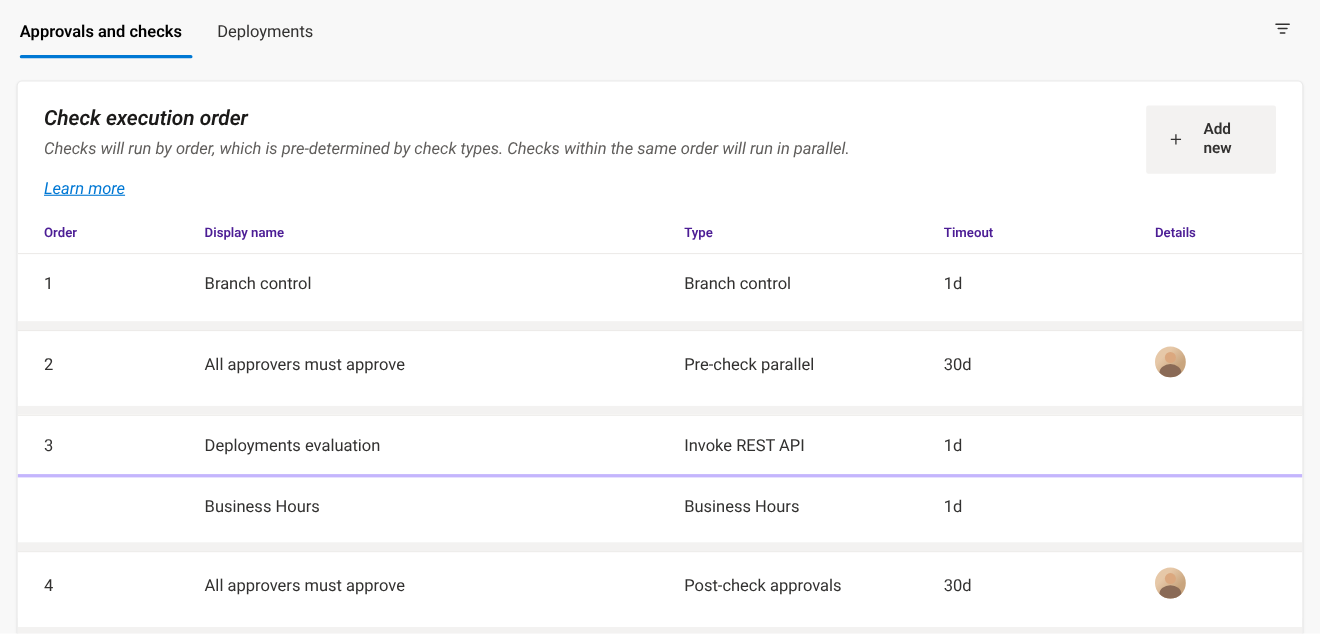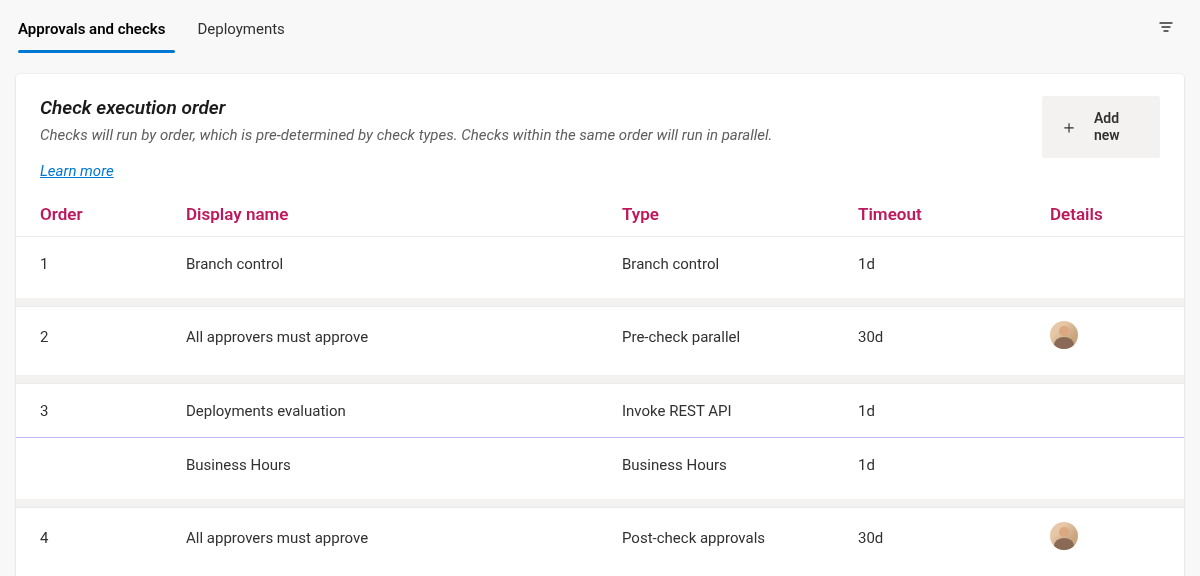--- a/index.html
+++ b/index.html
@@ -113,39 +113,39 @@
       text-align: left;
       line-height: 1.2;
       max-width: 44px;
     }
     .table {
       width: 100%;
     }
     .thead {
       display: flex;
       padding: 6px 24px 12px 24px;
-      color: #be185d;
-      font-size: 17px;
+      color: #4c1d95;
+      font-size: 12px;
       font-weight: 600;
     }
     .col-order { width: 146px; }
     .col-name { width: 436px; }
     .col-type { width: 236px; }
     .col-timeout { width: 152px; }
     .col-details { flex: 1; margin-left: 40px; }
     .group {
       margin-bottom: 8px;
     }
     .group:last-child { margin-bottom: 0; }
     .row {
       display: flex;
       align-items: center;
       padding: 14px 24px;
       background: #fff;
-      border-top: 1px solid #c4b5fd;
+      border-top: 3px solid #c4b5fd;
       min-height: 54px;
       font-size: 15px;
       color: #323130;
     }
     .group .row:first-child {
       border-top: 1px solid #edebe9;
     }
     .avatar {
       width: 28px;
       height: 28px;

